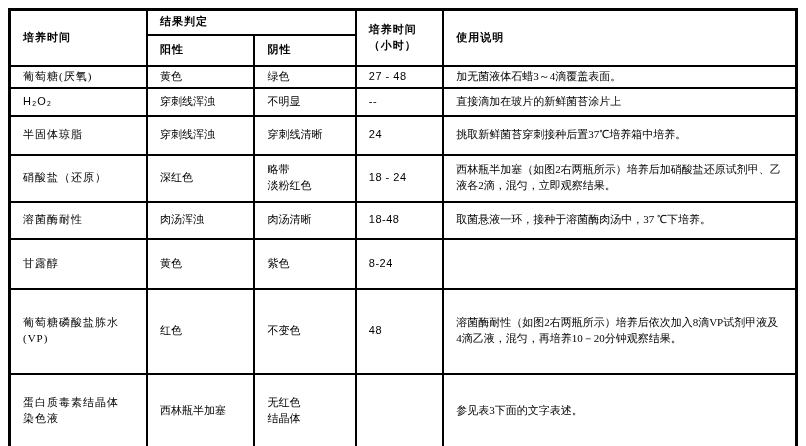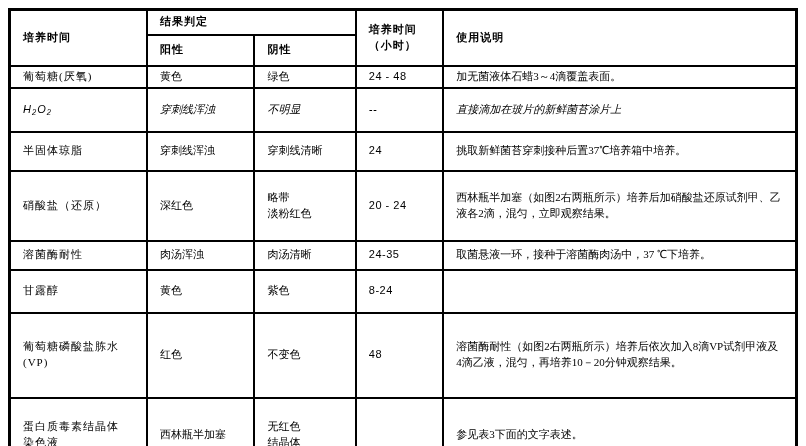--- a/index.html
+++ b/index.html
@@ -52,25 +52,25 @@
     font-family: "Liberation Sans", sans-serif;
     font-size: 15px;
     letter-spacing: 0.5px;
   }
   td.test-name {
     letter-spacing: 1px;
   }
   tr.h1 { height: 25px; }
   tr.h2 { height: 31px; }
   tr.r1 { height: 22px; }
-  tr.r2 { height: 44px; font-style: italic; }
+  tr.r2 { height: 28px; }
   tr.r3 { height: 39px; }
-  tr.r4 { height: 70px; margin-top: 40px; }
-  tr.r5 { height: 29px; }
-  tr.r6 { height: 43px; }
+  tr.r4 { height: 47px; margin-top: 40px; }
+  tr.r5 { height: 37px; }
+  tr.r6 { height: 50px; }
   tr.r7 { height: 85px; }
   tr.r8 { height: 76px; }
 </style>
 </head>
 <body>
 
 <div class="page">
   <table class="biotable">
     <colgroup>
       <col style="width:137px">
@@ -89,21 +89,21 @@
       </tr>
       <tr class="h2">
         <td class="hdr">阳性</td>
         <td class="hdr">阴性</td>
       </tr>
 
       <tr class="r1">
         <td class="test-name">葡萄糖(厌氧)</td>
         <td>黄色</td>
         <td>绿色</td>
-        <td class="time">24 - 48</td>
+        <td class="time">27 - 48</td>
         <td class="instructions">加无菌液体石蜡3～4滴覆盖表面。</td>
       </tr>
 
       <tr class="r2">
         <td class="test-name time">H₂O₂</td>
         <td>穿刺线浑浊</td>
         <td>不明显</td>
         <td class="time">--</td>
         <td class="instructions">直接滴加在玻片的新鲜菌苔涂片上</td>
       </tr>
@@ -114,29 +114,29 @@
         <td>穿刺线清晰</td>
         <td class="time">24</td>
         <td class="instructions">挑取新鲜菌苔穿刺接种后置37℃培养箱中培养。</td>
       </tr>
 
       <tr class="r4">
         <td class="test-name">硝酸盐（还原）</td>
         <td>深红色</td>
         <td>略带
 淡粉红色</td>
-        <td class="time">20 - 24</td>
+        <td class="time">18 - 24</td>
         <td class="instructions">西林瓶半加塞（如图2右两瓶所示）培养后加硝酸盐还原试剂甲、乙液各2滴，混匀，立即观察结果。</td>
       </tr>
 
       <tr class="r5">
         <td class="test-name">溶菌酶耐性</td>
         <td>肉汤浑浊</td>
         <td>肉汤清晰</td>
-        <td class="time">24-35</td>
+        <td class="time">18-48</td>
         <td class="instructions">取菌悬液一环，接种于溶菌酶肉汤中，37 ℃下培养。</td>
       </tr>
 
       <tr class="r6">
         <td class="test-name">甘露醇</td>
         <td>黄色</td>
         <td>紫色</td>
         <td class="time">8-24</td>
         <td class="instructions"></td>
       </tr>

